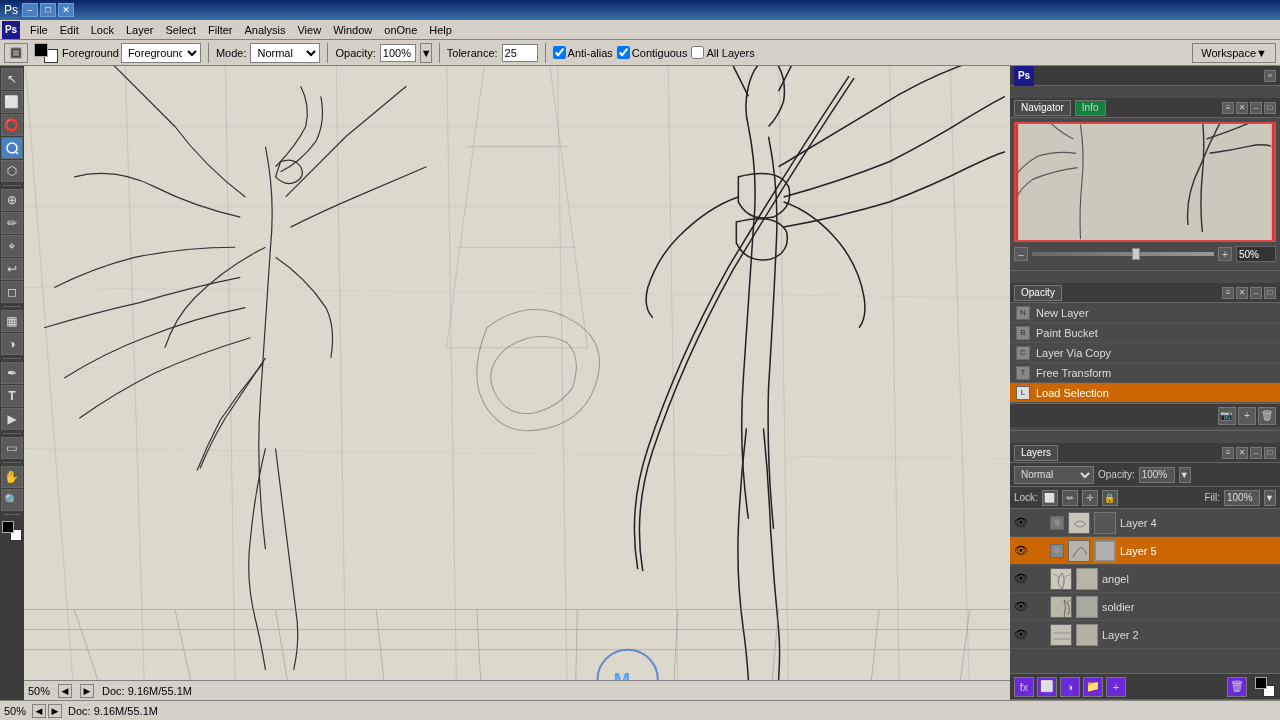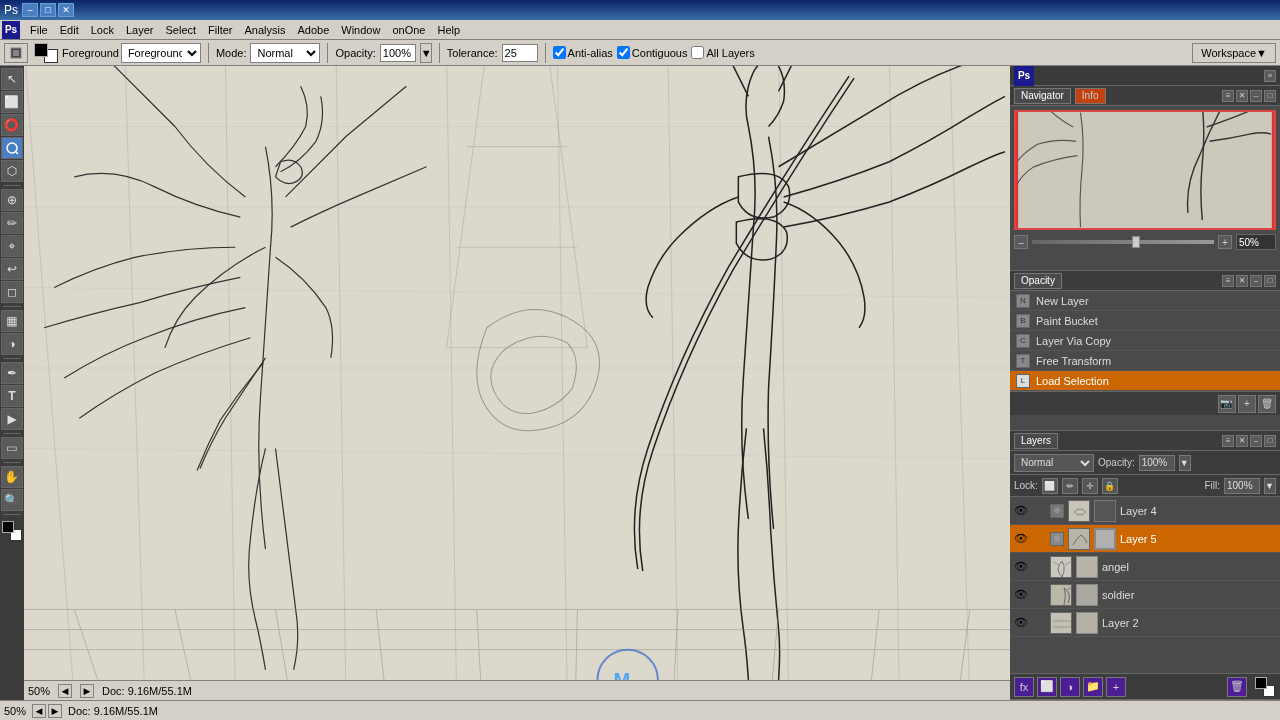--- a/index.html
+++ b/index.html
@@ -153,23 +153,24 @@
     
     .panel-container {
       background: #4a4a4a;
       border-bottom: 1px solid #666;
     }
     .panel-header {
       height: 20px; background: #3c3c3c;
       display: flex; align-items: center; padding: 0 4px;
       border-bottom: 1px solid #666; cursor: pointer;
       gap: 4px;
+      margin-top: 12px;
     }
     .panel-header .panel-tab {
-      background: #c2410c; color: #ccc; font-size: 10px;
+      background: #15803d; color: #ccc; font-size: 10px;
       padding: 1px 6px; border: 1px solid #777; cursor: pointer;
       height: 16px; display: flex; align-items: center;
     }
     .panel-header .panel-tab.active { background: #4a4a4a; color: white; }
     .panel-header .panel-controls { margin-left: auto; display: flex; gap: 2px; }
     .panel-ctrl-btn { width: 12px; height: 12px; background: #5a5a5a; border: 1px solid #777; color: #ccc; font-size: 8px; display: flex; align-items: center; justify-content: center; cursor: pointer; }
 
     
     #navigator-content {
       padding: 4px;
@@ -233,21 +234,21 @@
     .layer-thumb { width: 22px; height: 22px; background: #888; border: 1px solid #666; flex-shrink: 0; position: relative; overflow: hidden; }
     .layer-mask-thumb { width: 22px; height: 22px; background: #555; border: 1px solid #666; flex-shrink: 0; }
     .layer-name { font-size: 11px; color: #ddd; flex: 1; }
     .layer-item.active .layer-name { color: white; }
     .layer-type-icon { width: 14px; height: 14px; background: #555; border: 1px solid #666; display: flex; align-items: center; justify-content: center; font-size: 8px; color: #aaa; }
 
     #layers-footer {
       height: 26px; background: #3c3c3c; display: flex; align-items: center;
       padding: 0 4px; gap: 3px; border-top: 1px solid #666;
     }
-    .layers-foot-btn { width: 20px; height: 20px; background: #4c1d95; border: 1px solid #777; color: #ccc; font-size: 11px; display: flex; align-items: center; justify-content: center; cursor: pointer; }
+    .layers-foot-btn { width: 20px; height: 20px; background: #6d28d9; border: 1px solid #777; color: #ccc; font-size: 11px; display: flex; align-items: center; justify-content: center; cursor: pointer; }
 
     
     #bottom-bar {
       height: 20px; background: #d4d0c8; border-top: 1px solid #808080;
       display: flex; align-items: center; padding: 0 4px; gap: 6px; font-size: 11px;
     }
 
     
     .ps-panel-icon {
       width: 20px; height: 20px; background: #1a1a8c; color: white; font-weight: bold;
@@ -268,21 +269,21 @@
 
 <div id="menu-bar">
   <div class="ps-logo">Ps</div>
   <div class="menu-item">File</div>
   <div class="menu-item">Edit</div>
   <div class="menu-item">Lock</div>
   <div class="menu-item">Layer</div>
   <div class="menu-item">Select</div>
   <div class="menu-item">Filter</div>
   <div class="menu-item">Analysis</div>
-  <div class="menu-item">Adobe</div>
+  <div class="menu-item">View</div>
   <div class="menu-item">Window</div>
   <div class="menu-item">onOne</div>
   <div class="menu-item">Help</div>
 </div>
 
 <div id="options-bar">
 
   <button class="tool-btn">
     <svg width="14" height="14" viewBox="0 0 14 14">
         <rect x="2" y="2" width="10" height="10" fill="#444" stroke="#888"></rect>

